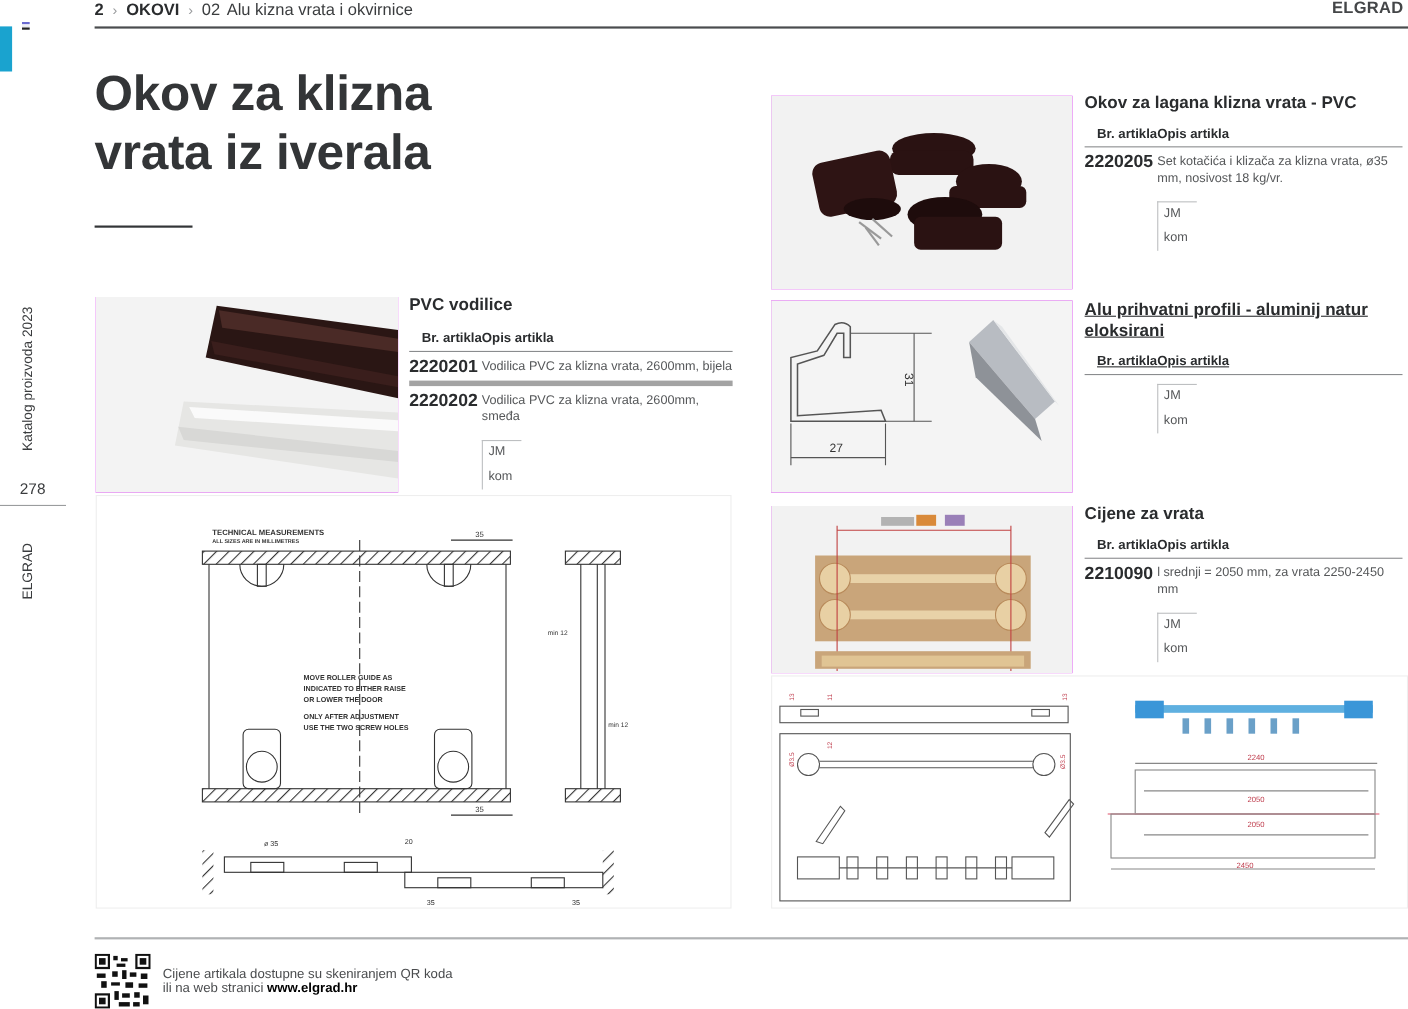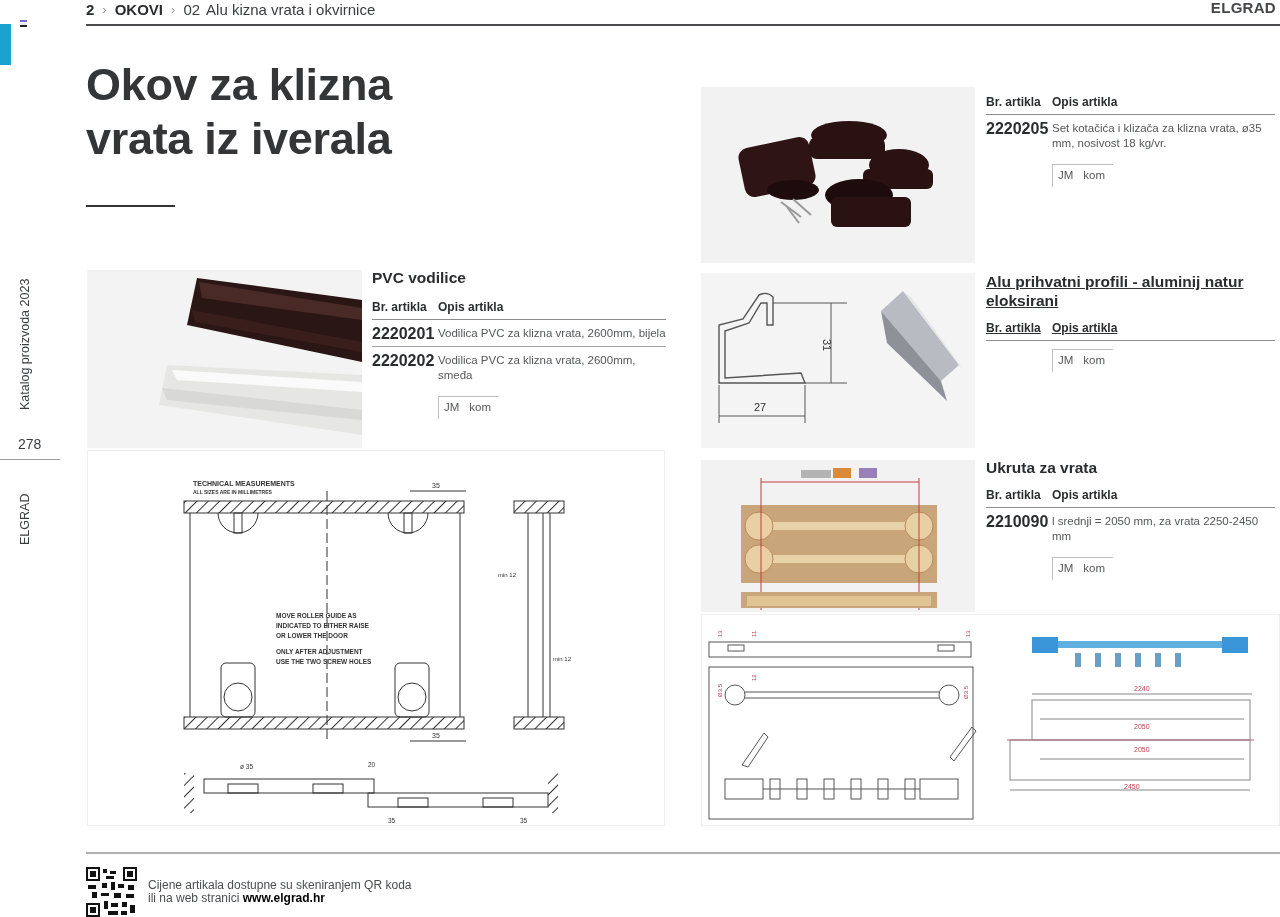--- a/index.html
+++ b/index.html
@@ -30,27 +30,27 @@
   .page-title { left: 86px; top: 58px; font-size: 45px; line-height: 54px; font-weight: 700; color: #333537; letter-spacing: -0.3px; }
   .title-rule { left: 86px; top: 205px; width: 89px; height: 2px; background: #333537; }
 
   
   .panel { background: #d946ef; overflow: hidden; }
   .panel.white { background: #ffffff; border: 1px solid #eeeeee; }
 
   
   .prod-title { font-size: 15.5px; font-weight: 700; color: #2a2c2e; line-height: 19px; }
   .prod-table { font-size: 11.5px; }
-  .prod-head { display: flex; font-weight: 700; color: #2a2c2e; padding-bottom: 5px; border-bottom: 1px solid #8a8c8e; font-size: 12px; }
+  .prod-head { display: flex; font-weight: 700; color: #2a2c2e; padding-bottom: 5px; border-bottom: 1px solid #8a8c8e; font-size: 12px; text-align: right; }
   .prod-head .c1 { width: 66px; }
   .prod-row { display: flex; padding: 6px 0 5px; color: #555759; line-height: 15px; }
-  .prod-row + .prod-row { border-top: 1px solid #a3a3a3; }
+  .prod-row + .prod-row { border-top: 5px solid #a3a3a3; }
   .prod-row .c1 { width: 66px; font-weight: 700; color: #2a2c2e; flex-shrink: 0; font-size: 16px; }
   .prod-row .c2 { flex: 1; font-size: 11.5px; }
-  .unit { margin-left: 66px; margin-top: 8px; display: inline-flex; gap: 10px; padding: 4px 8px 6px 5px; border-left: 1px solid #bdbfc1; border-top: 1px solid #bdbfc1; font-size: 11.5px; color: #555759; }
+  .unit { margin-left: 66px; margin-top: 8px; display: inline-flex; gap: 10px; padding: 4px 8px 6px 5px; border-left: 1px solid #bdbfc1; border-top: 1px solid #bdbfc1; font-size: 11.5px; color: #555759; flex-direction: column; }
 
   
   .footer-rule { left: 86px; top: 852px; width: 1194px; height: 2px; background: #b0b2b4; }
   .qr { left: 86px; top: 867px; width: 51px; height: 50px; }
   .footer-text { left: 148px; top: 879px; font-size: 12px; line-height: 13px; color: #4a4c4e; }
   .footer-text b { color: #000000; }
 </style>
 </head>
 <body>
 
@@ -191,20 +191,21 @@
     <rect x="130" y="110" width="80" height="30" rx="6" fill="#2a1212"></rect>
     <g stroke="#999" stroke-width="2">
         <line x1="80" y1="115" x2="100" y2="130"></line>
         <line x1="92" y1="112" x2="110" y2="128"></line>
         <line x1="86" y1="120" x2="98" y2="136"></line>
       </g>
   </svg>
 </div>
 
 <div class="abs" style="left:986px;top:84px;width:289px;">
+  <div class="prod-title">Okov za lagana klizna vrata - PVC</div>
   <div class="prod-table" style="margin-top:11px;">
     <div class="prod-head">
       <span class="c1">Br. artikla</span>
       <span>Opis artikla</span>
     </div>
     <div class="prod-row">
       <span class="c1">2220205</span>
       <span class="c2">Set kotačića i klizača za klizna vrata, ø35 mm, nosivost 18 kg/vr.</span>
     </div>
     <div class="unit">
@@ -261,21 +262,21 @@
     <circle cx="58" cy="99" r="14" fill="#e8d0a4" stroke="#b88a5a"></circle>
     <circle cx="218" cy="99" r="14" fill="#e8d0a4" stroke="#b88a5a"></circle>
     <line x1="60" y1="18" x2="60" y2="150" stroke="#c04040"></line>
     <line x1="218" y1="18" x2="218" y2="150" stroke="#c04040"></line>
     <rect x="40" y="132" width="196" height="16" fill="#c9a57a"></rect>
     <rect x="46" y="136" width="184" height="10" fill="#e0c494"></rect>
   </svg>
 </div>
 
 <div class="abs" style="left:986px;top:458px;width:289px;">
-  <div class="prod-title">Ukruta za vrata</div>
+  <div class="prod-title">Cijene za vrata</div>
   <div class="prod-table" style="margin-top:11px;">
     <div class="prod-head">
       <span class="c1">Br. artikla</span>
       <span>Opis artikla</span>
     </div>
     <div class="prod-row">
       <span class="c1">2210090</span>
       <span class="c2">l srednji = 2050 mm, za vrata 2250-2450 mm</span>
     </div>
     <div class="unit">

